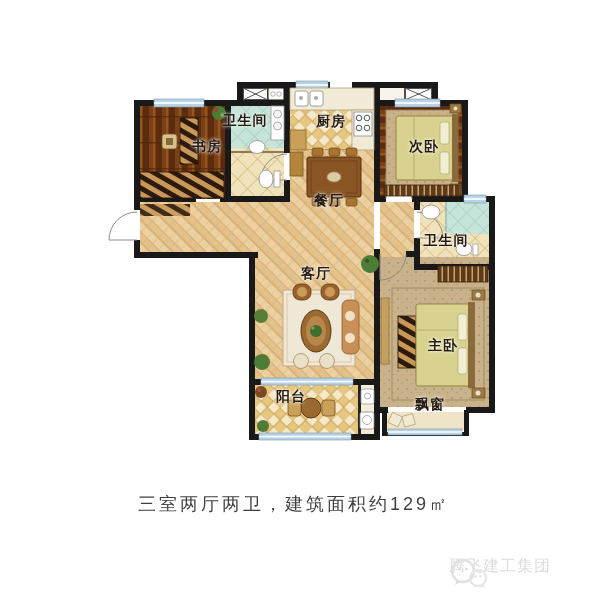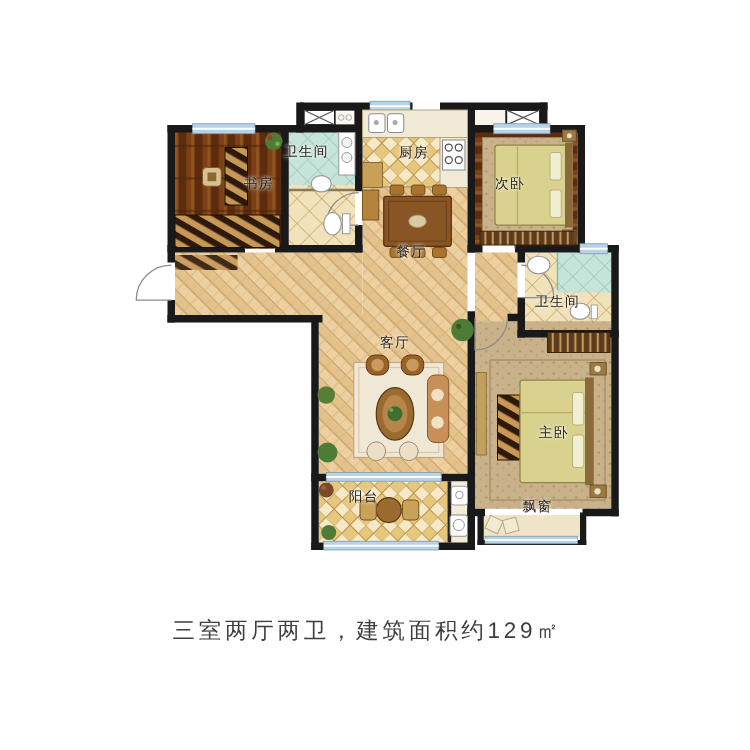--- a/index.html
+++ b/index.html
@@ -1,19 +1,19 @@
 <!DOCTYPE html>
 <html><head>
 <meta charset="utf-8">
 <style>
   html,body{margin:0;padding:0;background:#ffffff;}
   .stage{position:relative;width:600px;height:600px;background:#ffffff;overflow:hidden;
          font-family:"Liberation Sans", sans-serif;}
   .stage svg{position:absolute;left:0;top:0;}
-  .room-lbl{position:absolute;transform:translate(-50%,-50%);font-size:11px;font-weight:400;
+  .room-lbl{position:absolute;transform:translate(-50%,-50%);font-size:14px;font-weight:700;
             color:#241a10;letter-spacing:1px;white-space:nowrap;
             text-shadow:0 0 2px rgba(255,255,255,.95),0 0 4px rgba(255,255,255,.8);}
   .caption{position:absolute;left:0;top:492px;width:588px;text-align:center;
            font-size:18px;letter-spacing:3px;color:#3e3e3e;}
   .watermark{position:absolute;left:449px;top:556px;display:flex;align-items:center;gap:3px;}
   .watermark span{font-size:16px;color:#dcdcdc;letter-spacing:1px;white-space:nowrap;}
 </style>
 </head>
 <body>
 
@@ -303,24 +303,37 @@
 
   <g>
     <rect x="390" y="414" width="11" height="11" fill="#f0ead2" stroke="#b8a87c" stroke-width=".8" transform="rotate(25 395 419)"></rect>
     <rect x="403" y="415" width="11" height="11" fill="#f0ead2" stroke="#b8a87c" stroke-width=".8" transform="rotate(-15 408 420)"></rect>
   </g>
 </svg>
 
   <div class="room-lbl" style="left:207px;top:147px">书房</div>
   <div class="room-lbl" style="left:245px;top:121px">卫生间</div>
   <div class="room-lbl" style="left:331px;top:122px">厨房</div>
-  <div class="room-lbl" style="left:408px;top:147px">次卧</div>
+  <div class="room-lbl" style="left:424px;top:147px">次卧</div>
   <div class="room-lbl" style="left:329px;top:201px">餐厅</div>
   <div class="room-lbl" style="left:316px;top:274px">客厅</div>
   <div class="room-lbl" style="left:446px;top:241px">卫生间</div>
   <div class="room-lbl" style="left:443px;top:346px">主卧</div>
   <div class="room-lbl" style="left:291px;top:397px">阳台</div>
   <div class="room-lbl" style="left:430px;top:405px">飘窗</div>
 
   <div class="caption">三室两厅两卫，建筑面积约129㎡</div>
 
+  <div class="watermark">
+    <svg width="40" height="36" viewBox="0 0 40 36" xmlns="http://www.w3.org/2000/svg">
+      <circle cx="14" cy="15" r="11" fill="none" stroke="#e0e0e0" stroke-width="2.4"></circle>
+      <path d="M8 24 L6 29 L12 26" fill="#e0e0e0"></path>
+      <circle cx="10.5" cy="13" r="1.5" fill="#e0e0e0"></circle>
+      <circle cx="17.5" cy="13" r="1.5" fill="#e0e0e0"></circle>
+      <circle cx="29" cy="22" r="8" fill="none" stroke="#e6e6e6" stroke-width="2.2"></circle>
+      <circle cx="26.5" cy="20.5" r="1.3" fill="#e6e6e6"></circle>
+      <circle cx="31.5" cy="20.5" r="1.3" fill="#e6e6e6"></circle>
+      <path d="M34 28 L36.5 32 L31 30.5" fill="#e6e6e6"></path>
+    </svg>
+    <span>腾飞建工集团</span>
+  </div>
 
 </div>
 
 </body></html>

